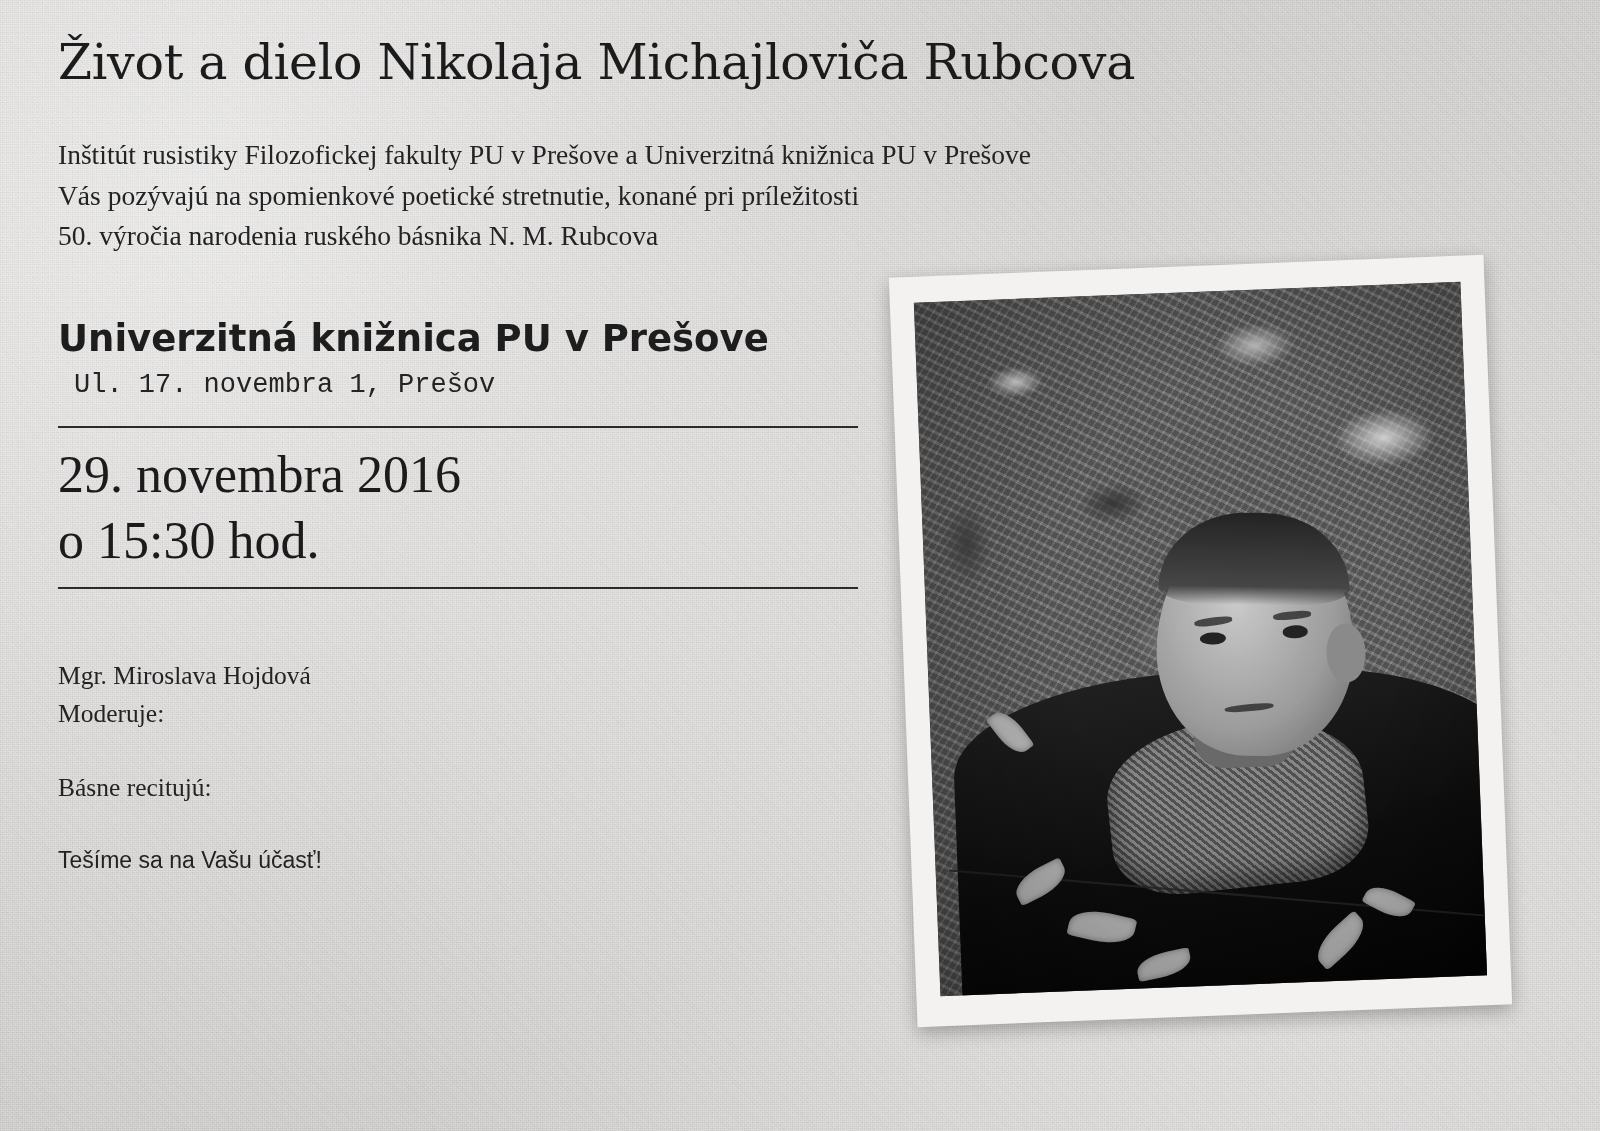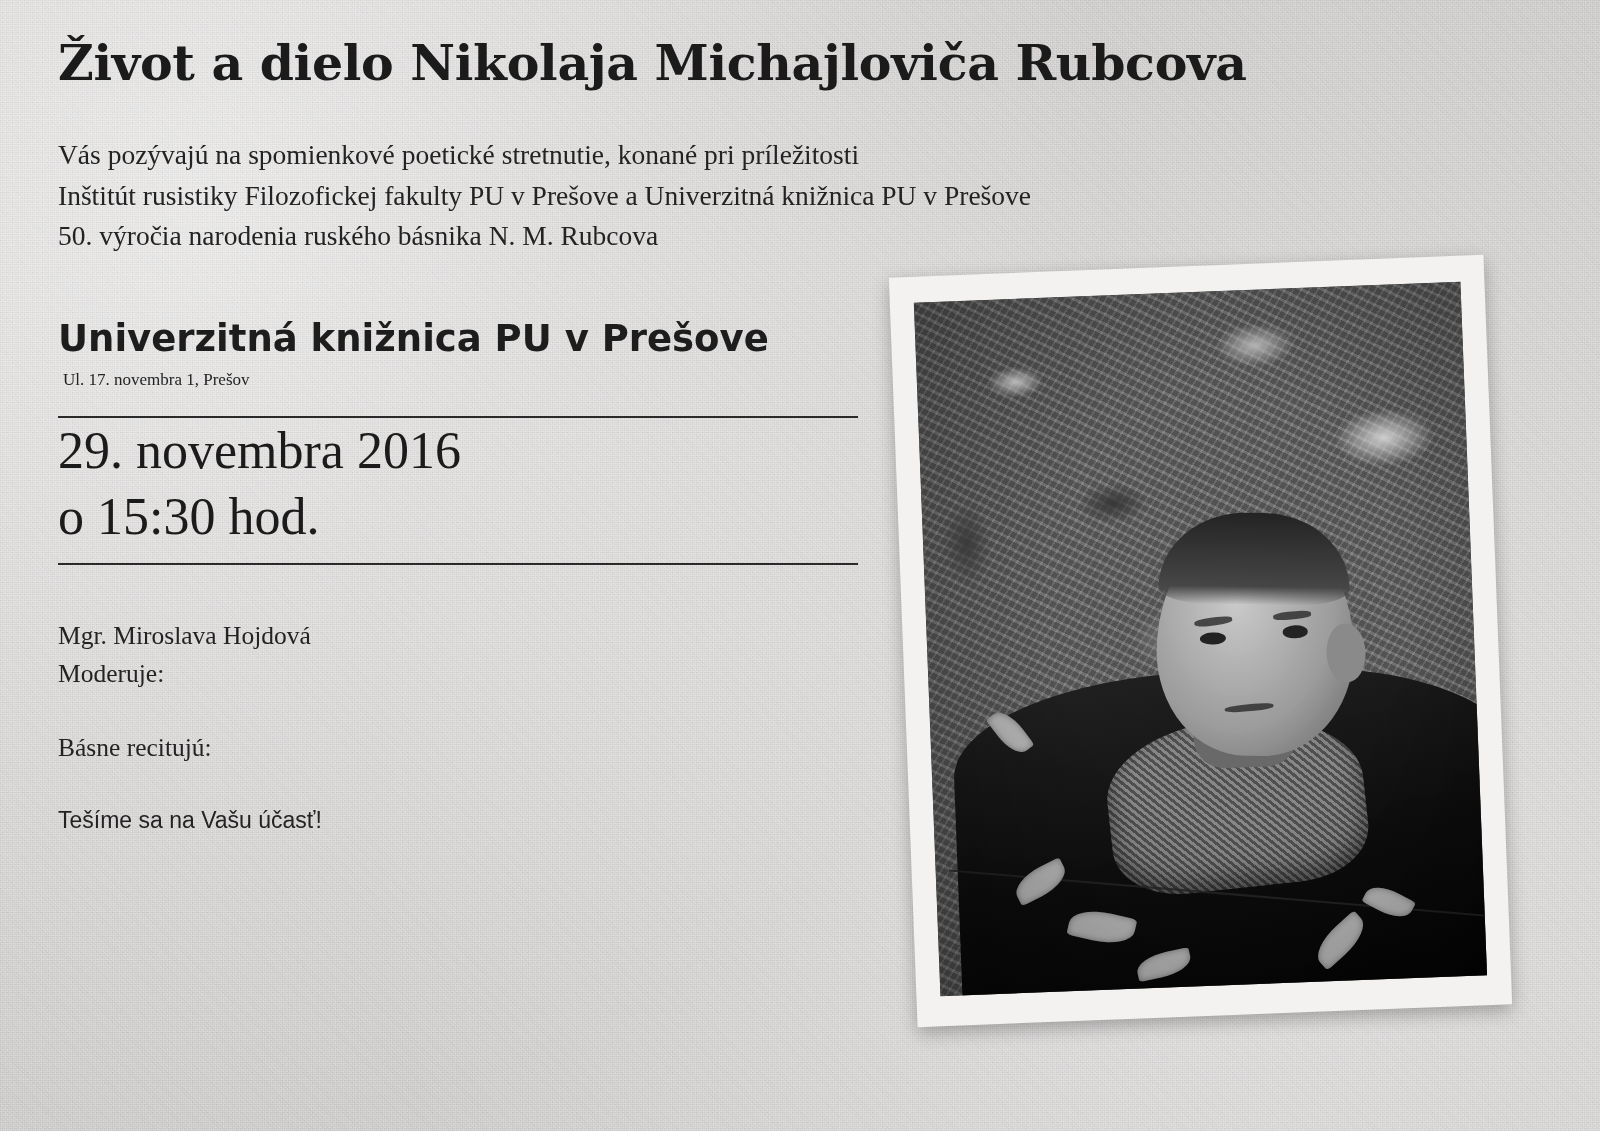--- a/index.html
+++ b/index.html
@@ -45,21 +45,21 @@
   .content {
     position: absolute;
     left: 58px;
     top: 36px;
     width: 880px;
     color: #1d1d1d;
   }
 
   .title {
     font-family: "DejaVu Serif", serif;
-    font-weight: bold;
+    font-weight: normal;
     font-size: 49px;
     line-height: 1.12;
     letter-spacing: -0.3px;
     margin: 0 0 44px 0;
     white-space: nowrap;
     color: #1b1b1b;
   }
 
   .intro {
     font-family: "Liberation Serif", serif;
@@ -72,32 +72,32 @@
 
   .venue {
     font-family: "DejaVu Sans", sans-serif;
     font-size: 37px;
     line-height: 1.1;
     margin: 0 0 10px 0;
     color: #1d1d1d;
     font-weight: bold;
   }
   .address {
-    font-family: Liberation Serif, serif;
-    font-size: 17px;
-    margin: 0 0 26px 5px;
+    font-family: Liberation Mono, monospace;
+    font-size: 27px;
+    margin: 0 0 26px 16px;
     color: #232323;
   }
 
   .date-block {
     border-top: 2px solid #2a2a2a;
     border-bottom: 2px solid #2a2a2a;
     width: 800px;
-    padding: 0 0 12px 0;
-    margin: 0 0 52px 0;
+    padding: 14px 0 12px 0;
+    margin: 0 0 68px 0;
   }
   .date-line {
     font-family: "Liberation Serif", serif;
     font-size: 52px;
     line-height: 1.28;
     color: #1b1b1b;
   }
 
   .credits {
     font-family: "Liberation Serif", serif;
@@ -289,22 +289,22 @@
 <body>
 
 <div class="poster">
   <div class="grain"></div>
 
   <div class="content">
 
     <h1 class="title">Život a dielo Nikolaja Michajloviča Rubcova</h1>
 
     <div class="intro">
+      <div>Inštitút rusistiky Filozofickej fakulty PU v Prešove a Univerzitná knižnica PU v Prešove</div>
       <div>Vás pozývajú na spomienkové poetické stretnutie, konané pri príležitosti</div>
-      <div>Inštitút rusistiky Filozofickej fakulty PU v Prešove a Univerzitná knižnica PU v Prešove</div>
       <div>50. výročia narodenia ruského básnika N. M. Rubcova</div>
     </div>
 
     <div class="venue">Univerzitná knižnica PU v Prešove</div>
     <div class="address">Ul. 17. novembra 1, Prešov</div>
 
     <div class="date-block">
       <div class="date-line">29. novembra 2016</div>
       <div class="date-line">o 15:30 hod.</div>
     </div>

